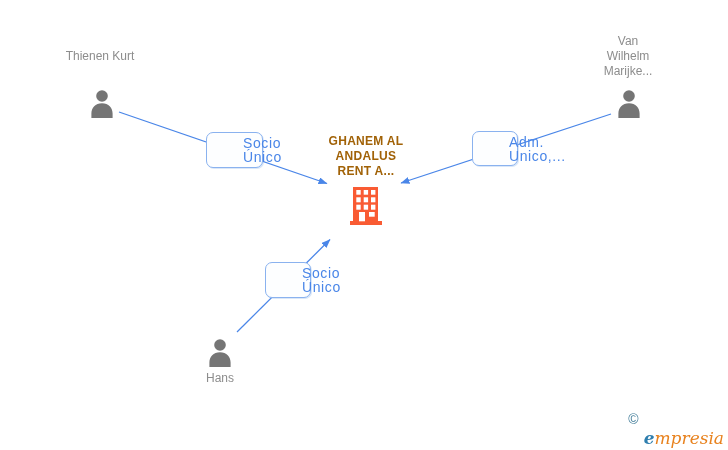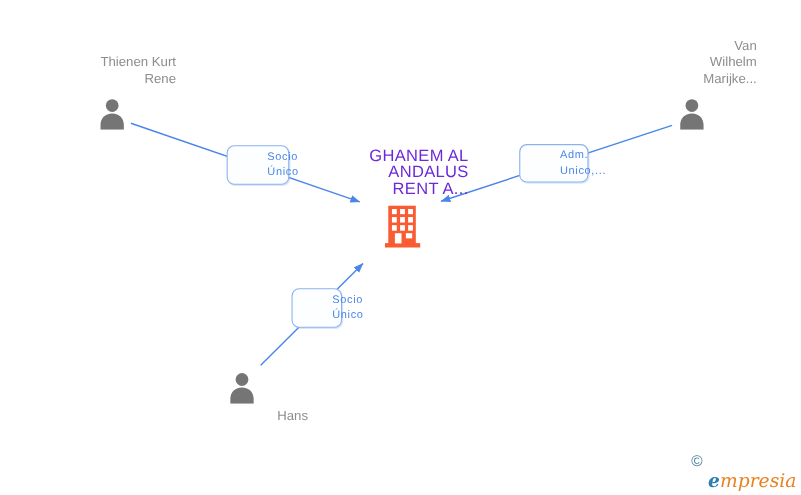--- a/index.html
+++ b/index.html
@@ -9,35 +9,35 @@
     background:#ffffff;
     overflow:hidden;
     font-family:"Liberation Sans", sans-serif;
   }
   .edges{position:absolute;left:0;top:0;z-index:1;}
 
   
   .name{
     position:absolute;
     width:120px;
-    text-align:right;
+    text-align:center;
     color:#8d8d8d;
     font-size:12px;
     line-height:15px;
     z-index:2;
   }
   .name span{display:block;}
   .name-dillen{left:40px;top:49px;}
   .name-van{left:568px;top:34px;}
   .name-simon{left:160px;top:371px;}
   .name-company{
     left:306px;top:134px;
-    font-weight:normal;
-    color:#6d28d9;
-    font-size:15px;
+    font-weight:bold;
+    color:#a16207;
+    font-size:12px;
     letter-spacing:0.3px;
     line-height:15px;
   }
 
   
   .icon{position:absolute;z-index:2;}
   .icon-dillen{left:87px;top:88px;}
   .icon-van{left:614px;top:88px;}
   .icon-simon{left:205px;top:337px;}
   .icon-building{left:349px;top:184px;}
@@ -46,33 +46,33 @@
   
   .edge-label{
     position:absolute;
     z-index:3;
     box-sizing:border-box;
     background:#fdfeff;
     border:1.5px solid #8ab2ef;
     border-radius:7px;
     box-shadow:1px 1px 0 rgba(150,185,235,0.35);
     color:#4a86e8;
-    font-size:10px;
+    font-size:14px;
     letter-spacing:0.6px;
     line-height:14px;
     text-align:center;
     display:flex;
     flex-direction:column;
     justify-content:center;
     cursor:pointer;
     padding-left:36px;
   }
   .edge-label span{display:block;}
   .label-socio1{left:206px;top:132px;width:57px;height:36px;}
-  .label-adm{left:472px;top:131px;width:63px;height:35px;}
+  .label-adm{left:472px;top:131px;width:46px;height:35px;}
   .label-socio2{left:265px;top:262px;width:46px;height:36px;}
 
   
   .logo{
     position:absolute;
     right:4px;bottom:3px;
     z-index:4;
     display:flex;
     align-items:center;
     gap:5px;
@@ -104,21 +104,20 @@
         <path d="M0,0 L9,3.5 L0,7 Z" fill="#4a86e8"></path>
       </marker>
     </defs>
     <line x1="119" y1="112" x2="327" y2="183.5" stroke="#4a86e8" stroke-width="1.3" marker-end="url(#arrow)"></line>
     <line x1="611" y1="114" x2="401" y2="183" stroke="#4a86e8" stroke-width="1.3" marker-end="url(#arrow)"></line>
     <line x1="237" y1="332" x2="330" y2="239.5" stroke="#4a86e8" stroke-width="1.3" marker-end="url(#arrow)"></line>
   </svg>
 
   <div class="name name-dillen">
     <span>Thienen Kurt</span>
-    <span>Rene</span>
   </div>
   <div class="icon icon-dillen">
     <svg width="30" height="30" viewBox="0 0 30 30" class="person-svg">
       <circle cx="15" cy="8" r="5.8"></circle>
       <path d="M15 15.2 c-6.6 0 -10.6 4.7 -10.6 10.4 L4.4 30 h21.2 v-4.4 c0 -5.7 -4 -10.4 -10.6 -10.4 z"></path>
     </svg>
   </div>
 
   <div class="name name-van">
     <span>Van</span>

